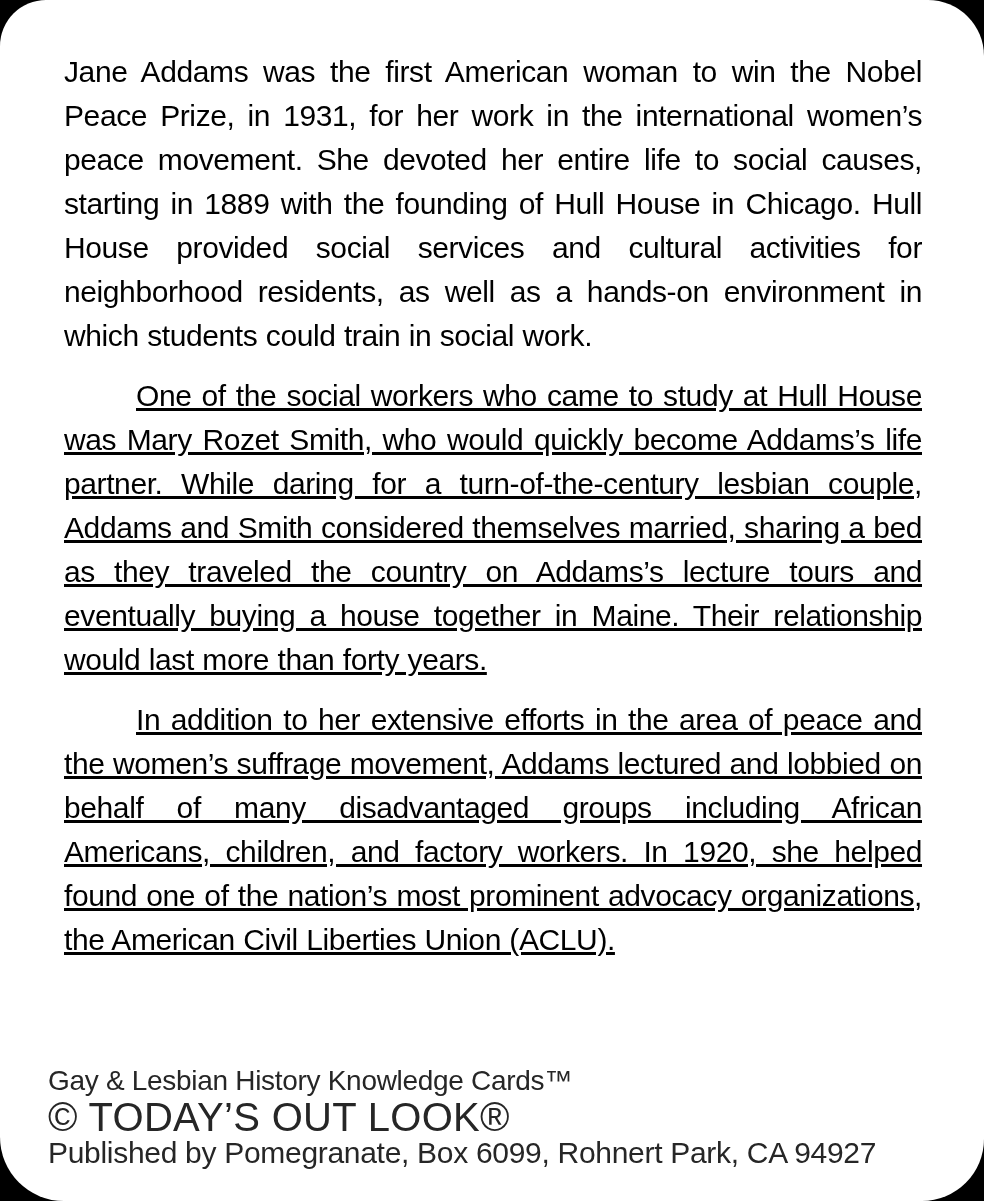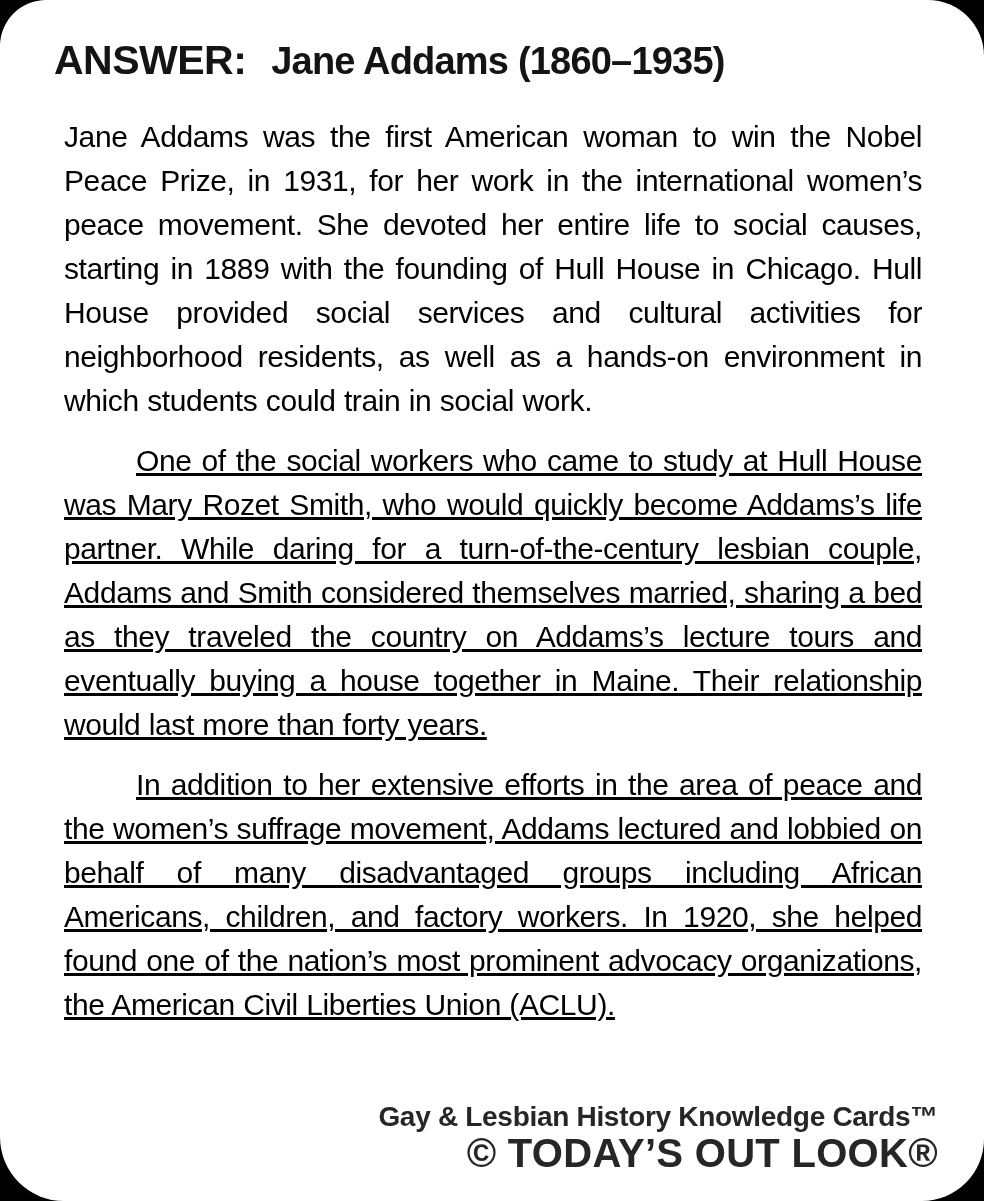--- a/index.html
+++ b/index.html
@@ -52,22 +52,22 @@
     word-spacing: 0.5px;
     font-weight: 300;
     color: #000000;
   }
   .body-text p.indent {
     text-indent: 72px;
     text-decoration: underline;
   }
   .footer {
     margin-top: auto;
-    text-align: right;
-    font-weight: 700;
+    text-align: left;
+    font-weight: 400;
     color: #262626;
   }
   .footer .series {
     font-size: 28px;
     line-height: 36px;
     letter-spacing: -0.3px;
   }
   .footer .copyright {
     font-size: 40px;
     line-height: 36px;
@@ -83,29 +83,26 @@
     line-height: 34px;
     font-variant: small-caps;
     letter-spacing: 1px;
   }
 </style>
 </head>
 <body>
 
 <div class="card">
 
-  <h1 class="title">
-    <span class="label">ANSWER:</span>
-    <span class="name">Jane Addams (1860–1935)</span>
-  </h1>
 
   <div class="body-text">
     <p>Jane Addams was the first American woman to win the Nobel Peace Prize, in 1931, for her work in the international women’s peace movement. She devoted her entire life to social causes, starting in 1889 with the founding of Hull House in Chicago. Hull House provided social services and cultural activities for neighborhood residents, as well as a hands-on environment in which students could train in social work.</p>
     <p class="indent">One of the social workers who came to study at Hull House was Mary Rozet Smith, who would quickly become Addams’s life partner. While daring for a turn-of-the-century lesbian couple, Addams and Smith considered themselves married, sharing a bed as they traveled the country on Addams’s lecture tours and eventually buying a house together in Maine. Their relationship would last more than forty years.</p>
     <p class="indent">In addition to her extensive efforts in the area of peace and the women’s suffrage movement, Addams lectured and lobbied on behalf of many disadvantaged groups including African Americans, children, and factory workers. In 1920, she helped found one of the nation’s most prominent advocacy organizations, the American Civil Liberties Union (ACLU).</p>
   </div>
 
   <div class="footer">
     <div class="series">Gay &amp; Lesbian History Knowledge Cards™</div>
     <div class="copyright">© TODAY’S OUT LOOK®</div>
+    <div class="publisher">Published by Pomegranate, Box 6099, Rohnert Park, CA 94927</div>
   </div>
 
 </div>
 
 </body></html>

